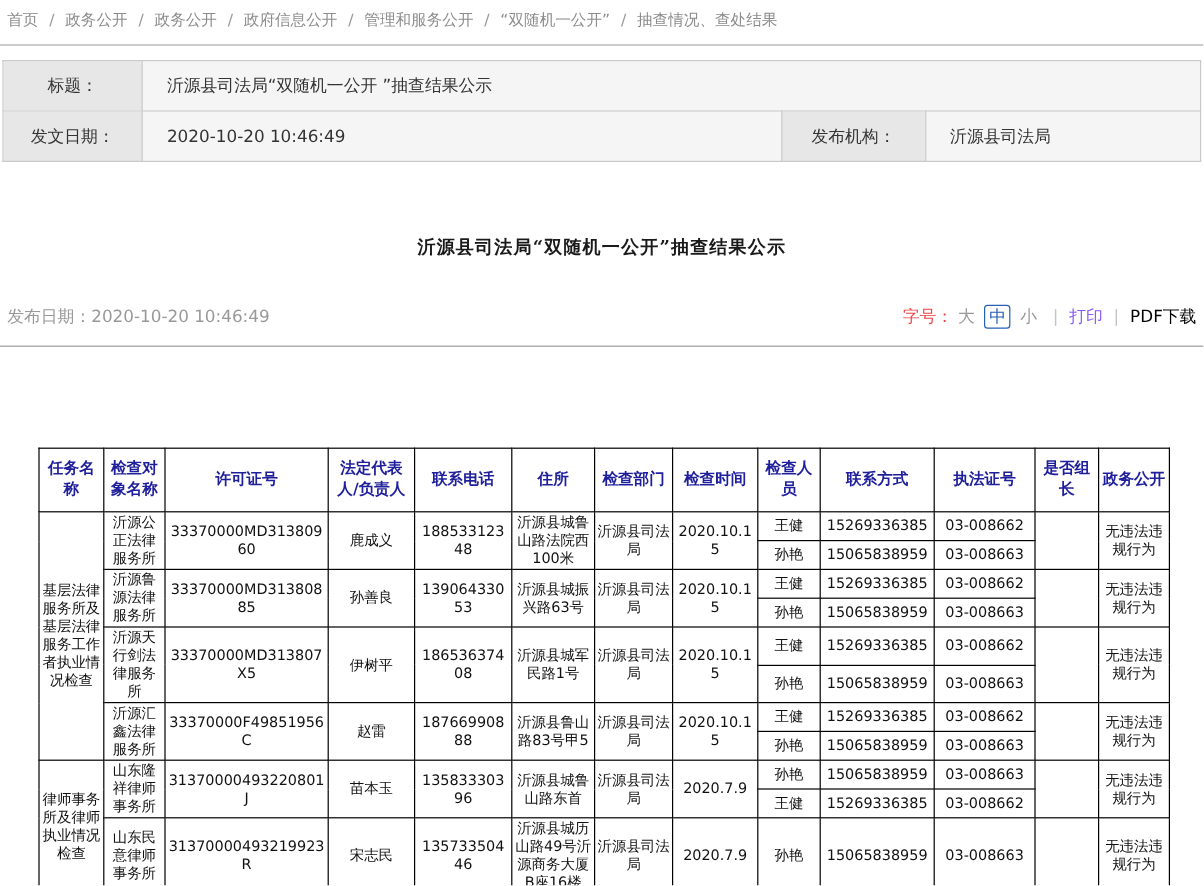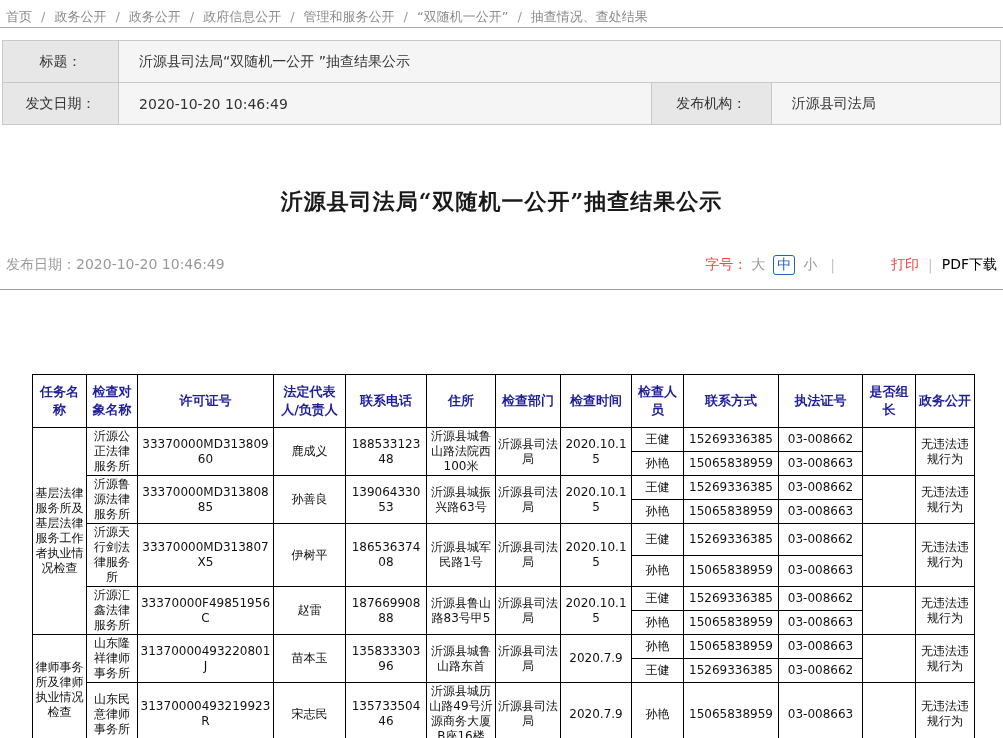--- a/index.html
+++ b/index.html
@@ -1,43 +1,43 @@
 <!DOCTYPE html>
 <html><head>
 <meta charset="utf-8">
 <style>
   html,body{margin:0;padding:0;background:#fff;}
   .page{width:1003px;height:738px;overflow:hidden;background:#fff;position:relative;
         font-family:"DejaVu Sans","Liberation Sans",sans-serif;}
 
   
-  .breadcrumb{padding:8px 6px 1px 6px;font-size:13px;color:#8c8c8c;border-bottom:1px solid #ababab;}
+  .breadcrumb{padding:8px 6px 11px 6px;font-size:13px;color:#8c8c8c;border-bottom:1px solid #ababab;}
   .bc-item{cursor:pointer;}
   .bc-sep{margin:0 9px;color:#9a9a9a;}
 
   
   .meta-table{border-collapse:collapse;margin:12px auto 0 auto;width:999px;table-layout:fixed;
               font-size:14px;color:#333;}
   .meta-table td{border:1px solid #c9c9c9;height:39px;overflow:hidden;}
   .meta-label{background:#e7e7e7;text-align:center;}
   .meta-value{background:#f5f5f5;padding-left:20px;text-align:left;}
 
   
-  .article-title{font-family:"DejaVu Serif","Liberation Serif",serif;font-size:22px;font-weight:bold;
+  .article-title{font-family:"DejaVu Serif","Liberation Serif",serif;font-size:15px;font-weight:bold;
                  text-align:center;margin:62px 0 0 0;color:#1a1a1a;letter-spacing:1px;}
 
   
   .date-row{display:flex;justify-content:space-between;align-items:center;margin:36px 6px 0 6px;
             font-size:14px;color:#999;height:24px;gap:12px;}
   .tools{display:flex;align-items:center;color:#555;font-size:14px;}
   .size-label{color:#ef4444;}
   .size-btn{color:#999;cursor:pointer;margin:0 4px;}
   .size-btn.active{color:#2560b5;border:1px solid #2560b5;border-radius:3px;padding:0 3px;}
   .tool-sep{color:#c5c5c5;margin:0 9px;}
-  .print-btn{color:#ef4444;cursor:pointer;margin-left:47px;}
+  .print-btn{color:#8b5cf6;cursor:pointer;}
   .pdf-btn{color:#000000;cursor:pointer;}
 
   .divider{border:none;border-top:1px solid #9c9c9c;margin:12px 0 0 0;}
 
   
   .data-table{border-collapse:collapse;margin:84px 0 0 32px;table-layout:fixed;font-size:12px;color:#111;}
   .data-table th{border:1px solid #000;color:#1f1f9b;font-size:13px;font-weight:bold;height:50px;
                  padding:1px;line-height:1.35;word-break:break-all;vertical-align:middle;}
   .data-table td{border:1px solid #000;text-align:center;vertical-align:middle;padding:1px 2px;
                  line-height:1.25;height:20px;word-break:break-all;}

